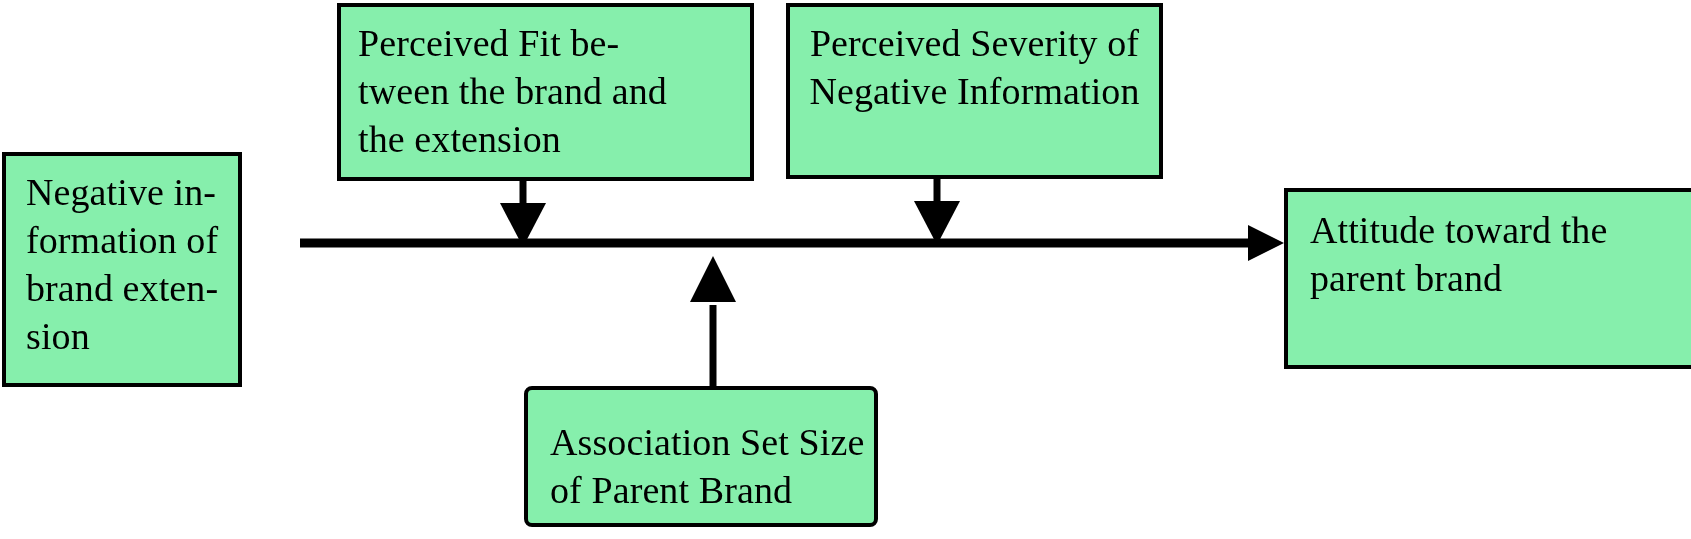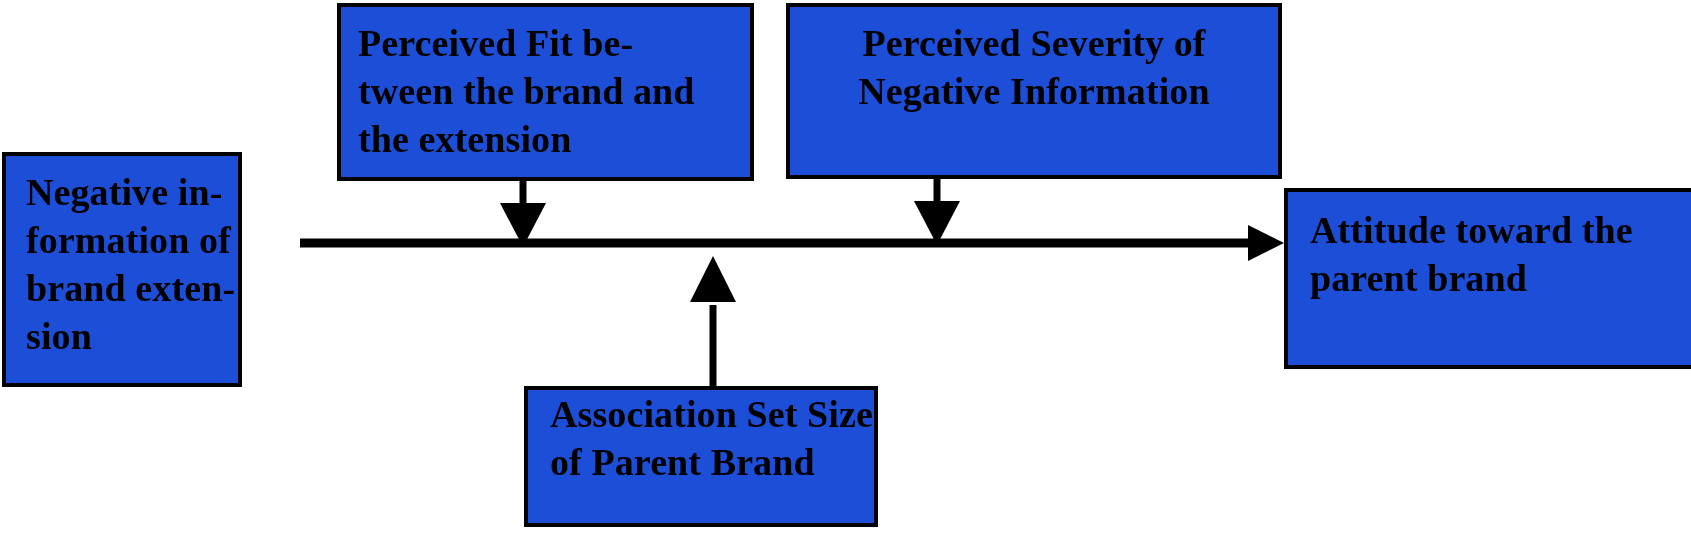--- a/index.html
+++ b/index.html
@@ -24,25 +24,24 @@
     top: 0;
     left: 0;
     width: 1691px;
     height: 539px;
     display: block;
   }
   .node-box {
     position: absolute;
     box-sizing: border-box;
     border: 4px solid #000000;
-    background: #1d4ed8;
+    background: #86efac;
     display: flex;
     flex-direction: column;
     justify-content: flex-start;
-    font-weight: bold;
   }
   .node-text {
     font-family: "Liberation Serif", "DejaVu Serif", serif;
     font-size: 38px;
     line-height: 48px;
     color: #000000;
     white-space: pre-line;
     letter-spacing: 0.1px;
   }
   .align-left   { text-align: left; }
@@ -51,30 +50,31 @@
   
   #box-negative-information {
     left: 2px;  top: 152px;  width: 240px;  height: 235px;
     padding: 12px 0 0 20px;
   }
   #box-perceived-fit {
     left: 337px; top: 3px;   width: 417px;  height: 178px;
     padding: 12px 0 0 17px;
   }
   #box-perceived-severity {
-    left: 786px; top: 3px;   width: 496px;  height: 176px;
+    left: 786px; top: 3px;   width: 377px;  height: 176px;
     padding: 12px 10px 0 10px;
   }
   #box-attitude-parent-brand {
     left: 1284px; top: 188px; width: 441px; height: 181px;
     padding: 14px 0 0 22px;
   }
   #box-association-set-size {
     left: 524px; top: 386px;  width: 354px; height: 141px;
-    padding: 0 0 0 22px;
+    padding: 28px 0 0 22px;
+    border-radius: 8px;
   }
 </style>
 </head>
 <body>
 
 <div id="diagram-root">
 
   <svg id="diagram-svg" viewBox="0 0 1691 539" xmlns="http://www.w3.org/2000/svg">
 
     <g>

